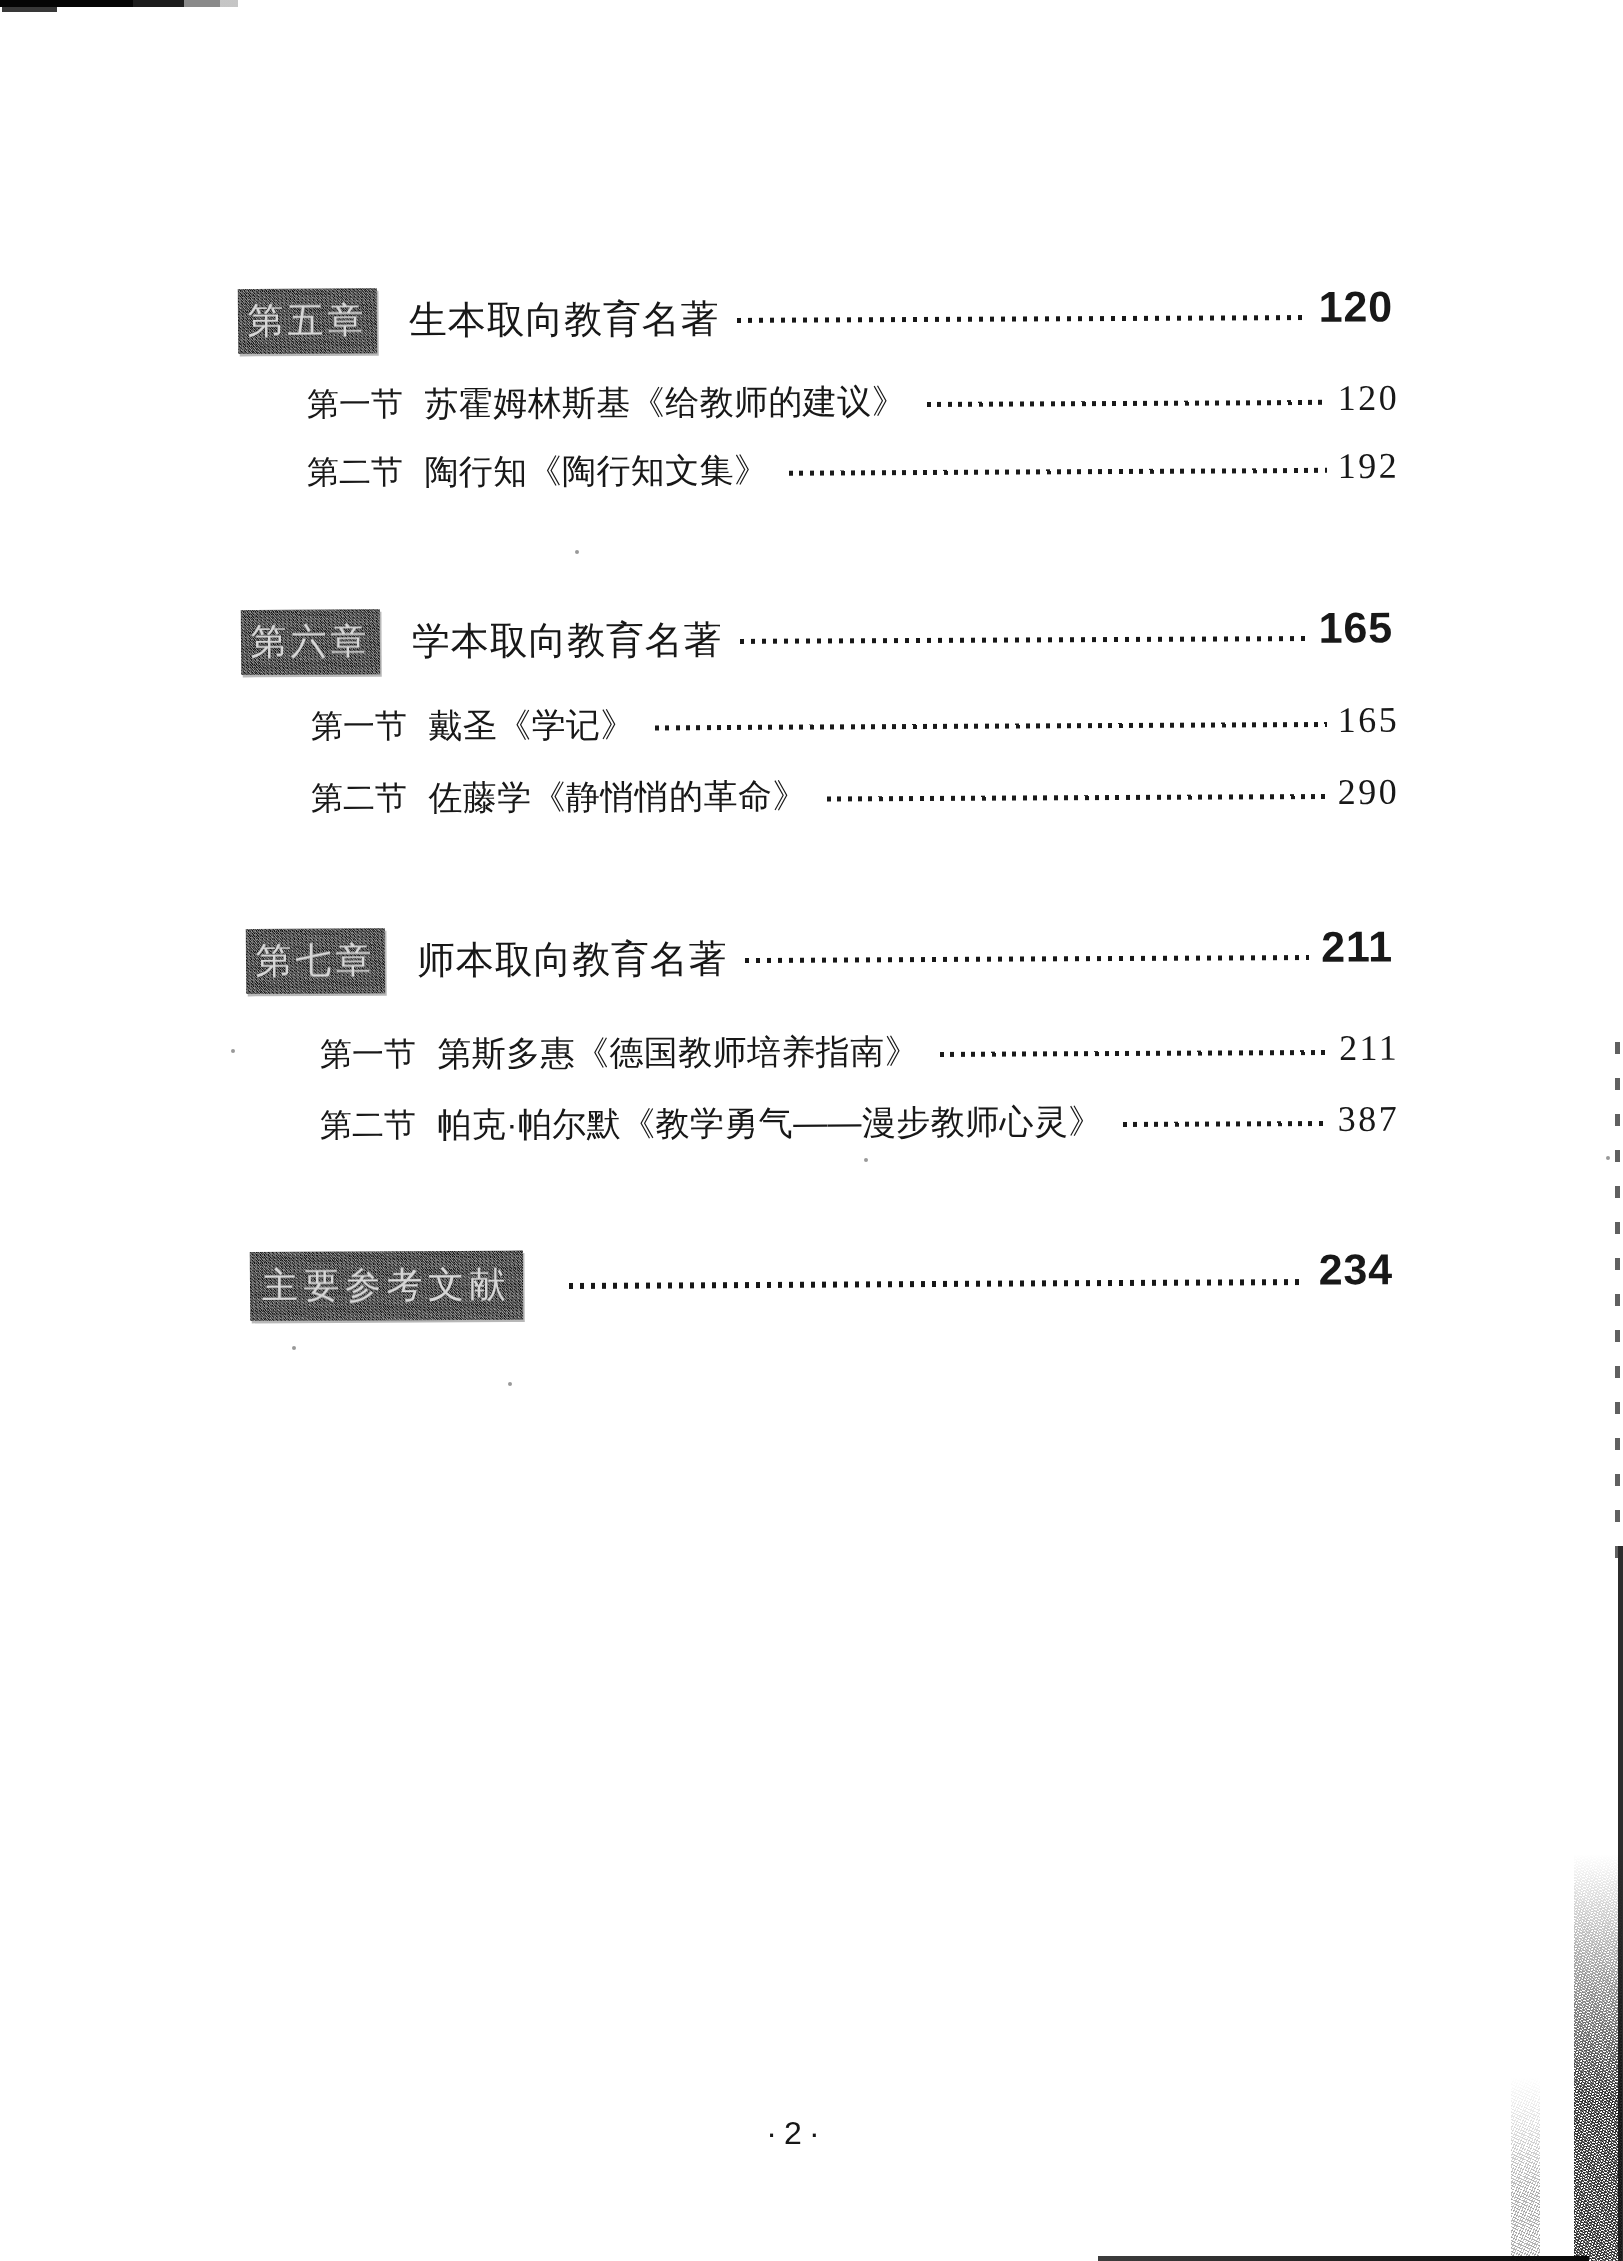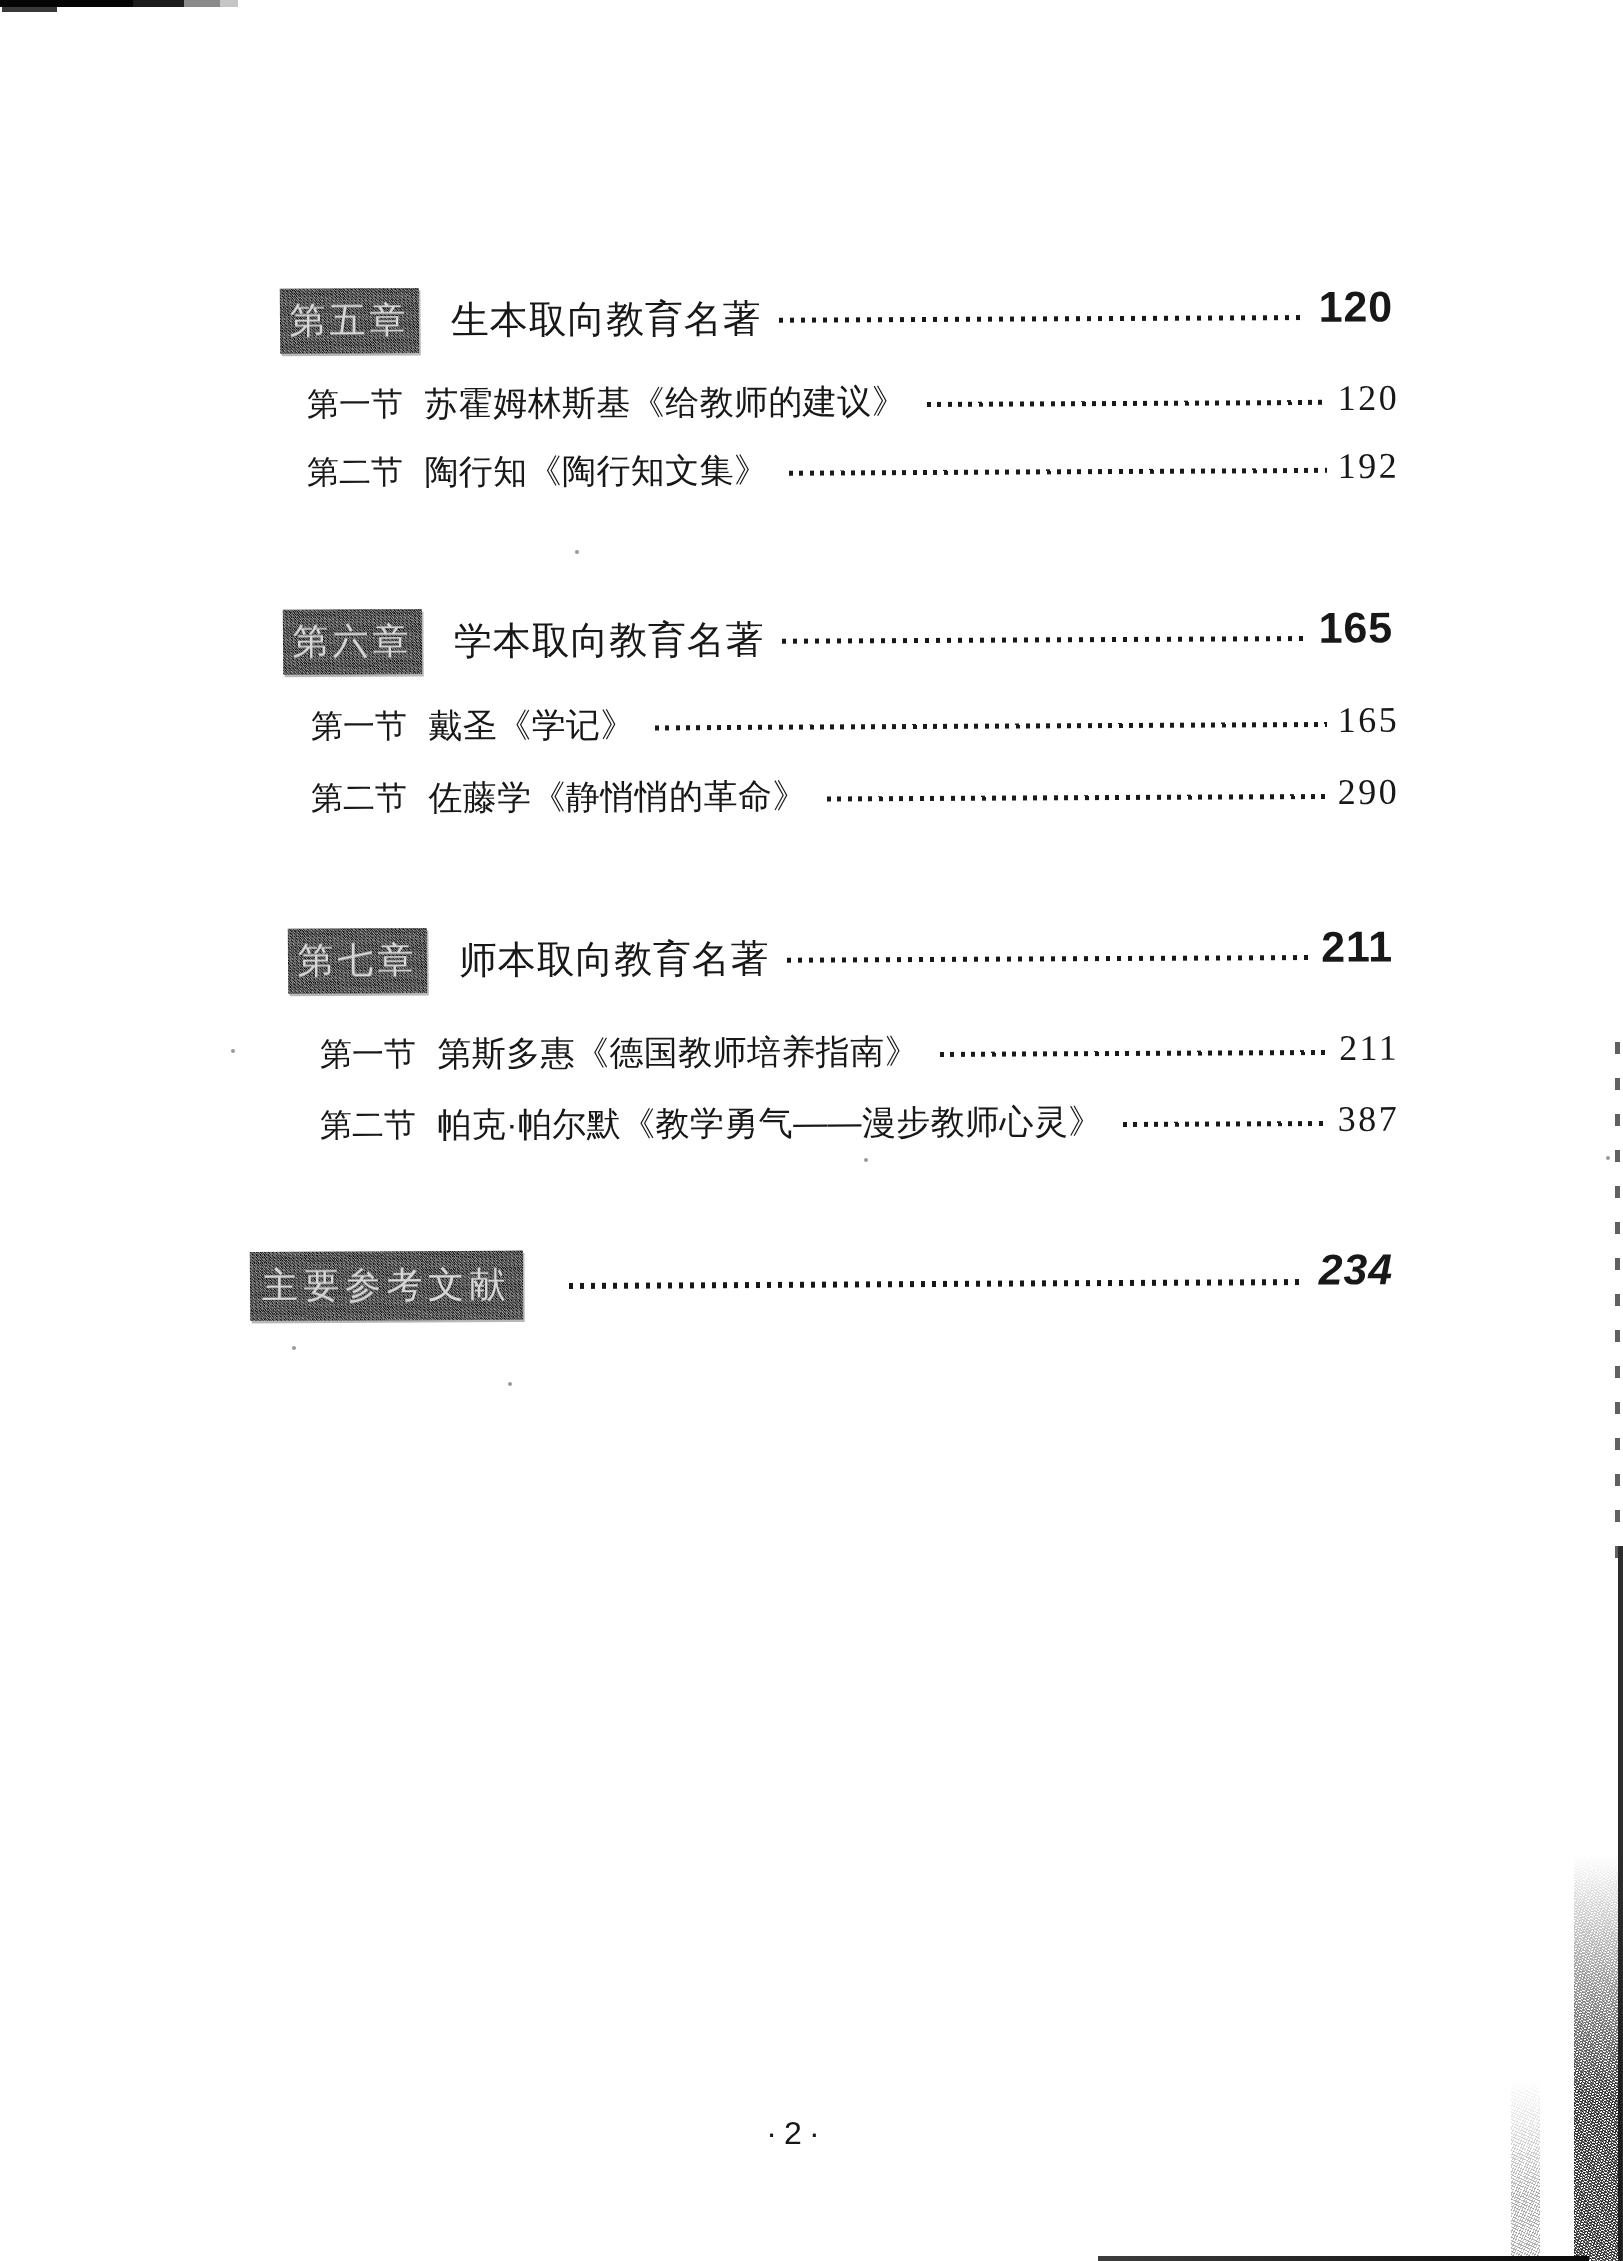--- a/index.html
+++ b/index.html
@@ -17,21 +17,21 @@
   .noise-box{
     flex:none;display:flex;align-items:center;justify-content:center;
     background-color:#141414;
     background-image:
       repeating-linear-gradient(41deg, rgba(255,255,255,.30) 0 0.8px, transparent 0.8px 2.4px),
       repeating-linear-gradient(-53deg, rgba(255,255,255,.24) 0 0.8px, transparent 0.8px 1.6px),
       repeating-linear-gradient(87deg, rgba(255,255,255,.14) 0 1.6px, transparent 1.6px 4px),
       repeating-linear-gradient(0deg, rgba(255,255,255,.10) 0 0.8px, transparent 0.8px 1.6px);
     box-shadow:1.6px 2.4px 0 rgba(0,0,0,.28);
   }
-  .chapter-box{width:139px;height:65px;margin-right:32px;margin-left:42px;}
+  .chapter-box{width:139px;height:65px;margin-right:32px;}
   .refs-box{width:273px;height:69px;margin-right:28.5px;}
   .noise-box span{
     color:rgba(255,255,255,.82);white-space:nowrap;filter:blur(0.5px);
     text-shadow:0 0 1.6px rgba(0,0,0,.9), 0 0 0.8px rgba(255,255,255,.6);
   }
   .chapter-box span{font-size:36px;letter-spacing:4px;}
   .refs-box span{font-size:36px;letter-spacing:5.5px;}
 
   .chapter-title{font-size:38px;white-space:nowrap;letter-spacing:0.8px;}
   .sec-label{font-size:32px;white-space:nowrap;margin-right:21.4px;}
@@ -40,21 +40,21 @@
   
   .leader{
     flex:1 1 auto;min-width:40px;height:5.5px;align-self:center;
     background-image:repeating-linear-gradient(90deg,#171717 0 4px,transparent 4px 11px);
     margin:0 12.7px 0 17.4px;transform:translateY(1.6px);
   }
   .leader-sm{height:4.8px;background-image:repeating-linear-gradient(90deg,#1a1a1a 0 4px,transparent 4px 10.3px);margin:0 11px 0 20.6px;transform:translateY(3.2px);}
 
   .chapter-page{flex:none;font-family:"Liberation Sans","DejaVu Sans",sans-serif;font-weight:bold;font-size:43px;transform:translateY(-8.7px);letter-spacing:0.8px;}
   .sec-page{flex:none;font-family:"Liberation Serif","DejaVu Serif",serif;font-size:36px;transform:translateY(-1.6px);letter-spacing:2.4px;}
-  .refs-page{transform:translateY(-11px);font-style:italic;}
+  .refs-page{transform:translateY(-11px);}
 
   
   .footer{position:absolute;top:2115px;left:717px;width:159px;text-align:center;font-size:32px;letter-spacing:7.1px;color:#161616;}
 
   
   .artifact{position:absolute;pointer-events:none;}
   .top-smudge{left:0;top:0;width:250px;height:7.1px;
     background:linear-gradient(to right,#050505 0 133px,#1d1d1d 133px 184px,#8a8a8a 184px 220px,rgba(150,150,150,.55) 220px 238px,transparent 238px);}
   .top-smudge2{left:2.4px;top:7.1px;width:55px;height:4.8px;background:#151515;opacity:.85;}
   .edge-dashes{left:1615px;top:1042px;width:4.8px;height:519px;

